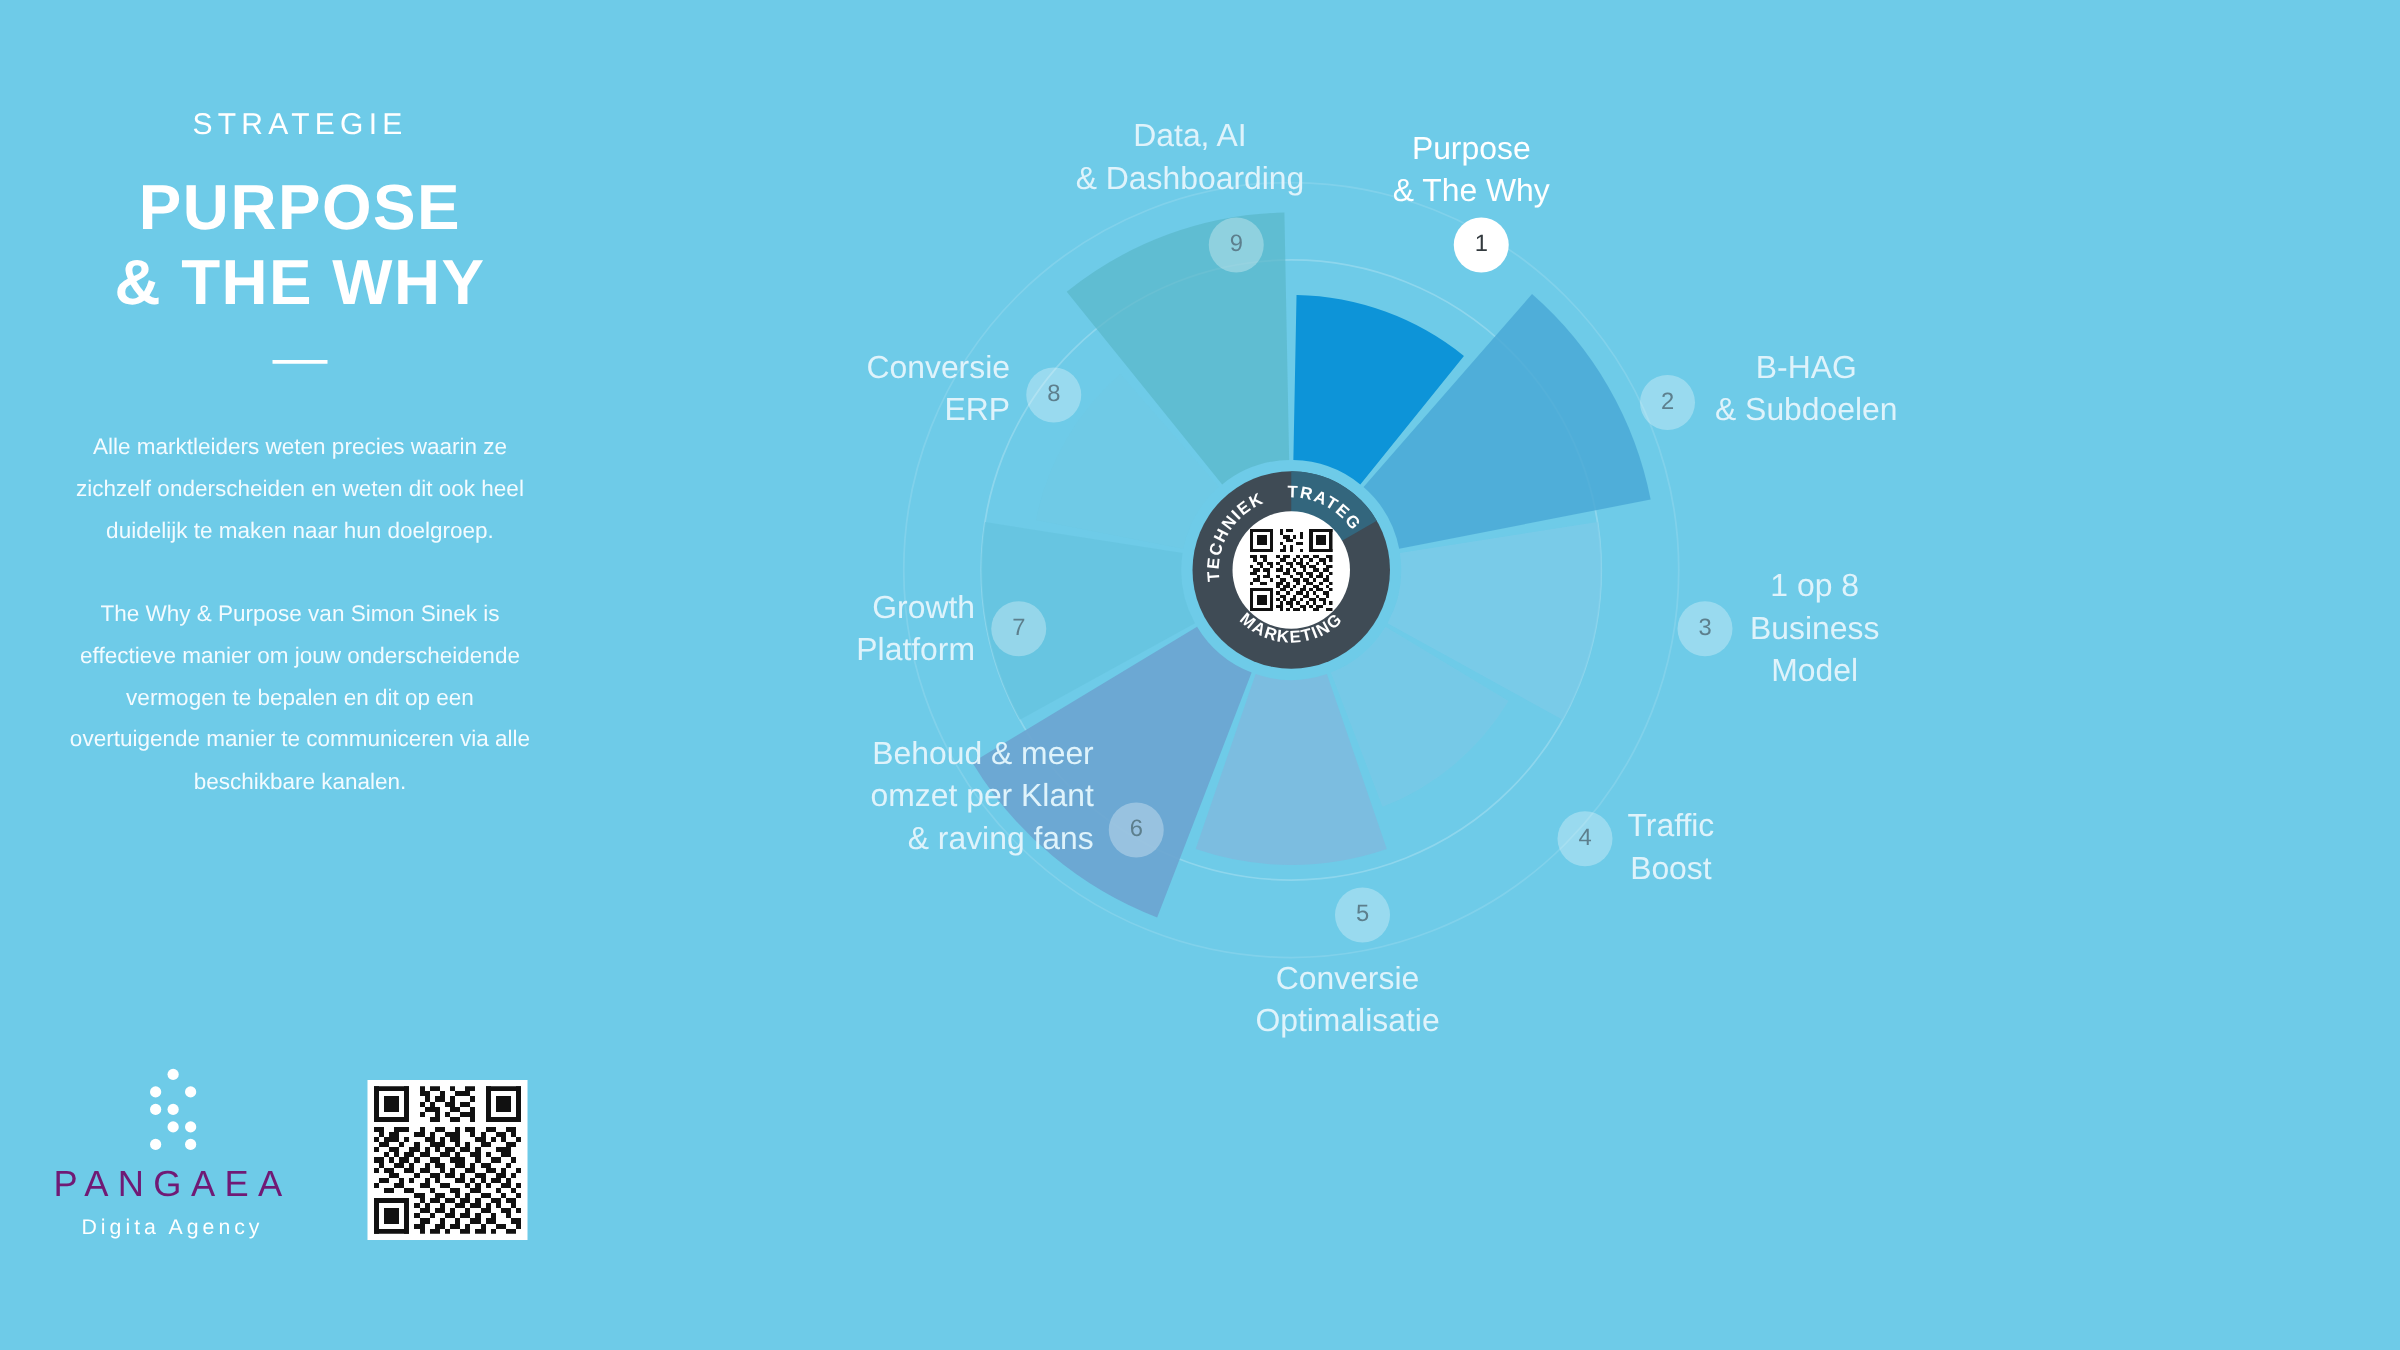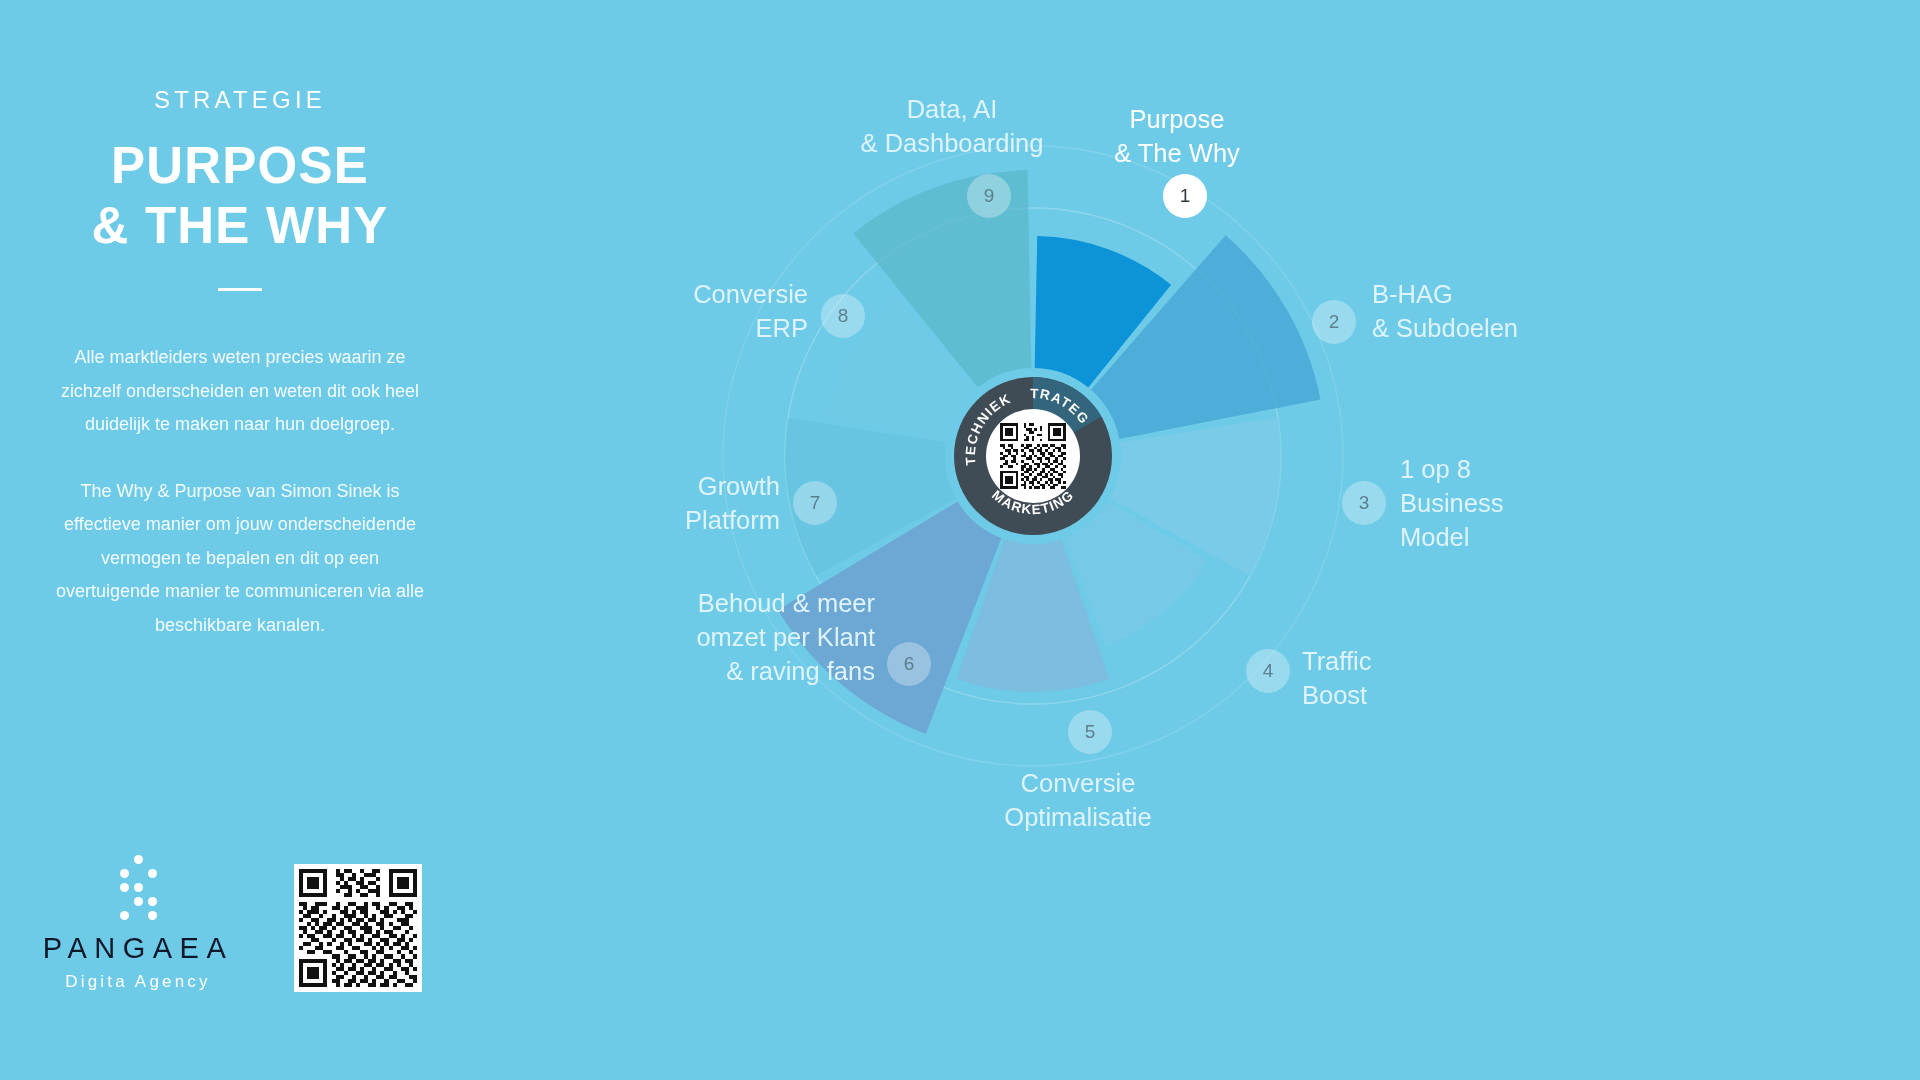--- a/index.html
+++ b/index.html
@@ -45,21 +45,21 @@
 
   
   #brand {
     position:absolute; left:40px; bottom:88px;
     display:flex; align-items:flex-end; gap:58px;
   }
   #logo-block { display:flex; flex-direction:column; align-items:center; width:196px; }
   #logo-dots { display:grid; grid-template-columns:repeat(3,9px); gap:5px 5px; margin-bottom:12px; }
   #logo-dots i { width:9px; height:9px; border-radius:50%; background:#fff; display:block; }
   #logo-dots i.off { background:transparent; }
-  #logo-word { font-size:29px; letter-spacing:7.5px; color:#0f172a; font-weight:400; }
+  #logo-word { font-size:29px; letter-spacing:7.5px; color:#701a75; font-weight:400; }
   #logo-tag { margin-top:7px; font-size:17px; letter-spacing:3.2px; color:#fff; font-weight:300; }
   #brand-qr { width:128px; height:128px; background:#fff; padding:5px; }
   #brand-qr svg { display:block; width:100%; height:100%; }
 
   
   #wheel-area {
     position:absolute; left:480px; top:0;
     width:1440px; height:1080px;
   }
   #wheel-svg { position:absolute; left:0; top:0; width:1440px; height:1080px; }
@@ -77,21 +77,21 @@
     background:#ffffff; color:#333a3e; font-weight:500;
   }
   .seg-label {
     position:absolute;
     color:#dff3fb; font-weight:300;
     font-size:25.5px; line-height:34px;
     white-space:pre-line;
   }
   .seg-label.active { color:#ffffff; }
   .lbl-c { transform:translate(-50%,0); text-align:center; }
-  .lbl-l { transform:translate(0,-50%);  text-align:left;  }
+  .lbl-l { transform:translate(0,-50%);  text-align:center;  }
   .lbl-r { transform:translate(-100%,-50%); text-align:right; }
 
   
   #hub {
     position:absolute; left:468px; top:371px;
     width:170px; height:170px;
   }
   #hub svg { width:170px; height:170px; display:block; }
   #hub-qr {
     position:absolute; left:42px; top:42px;

